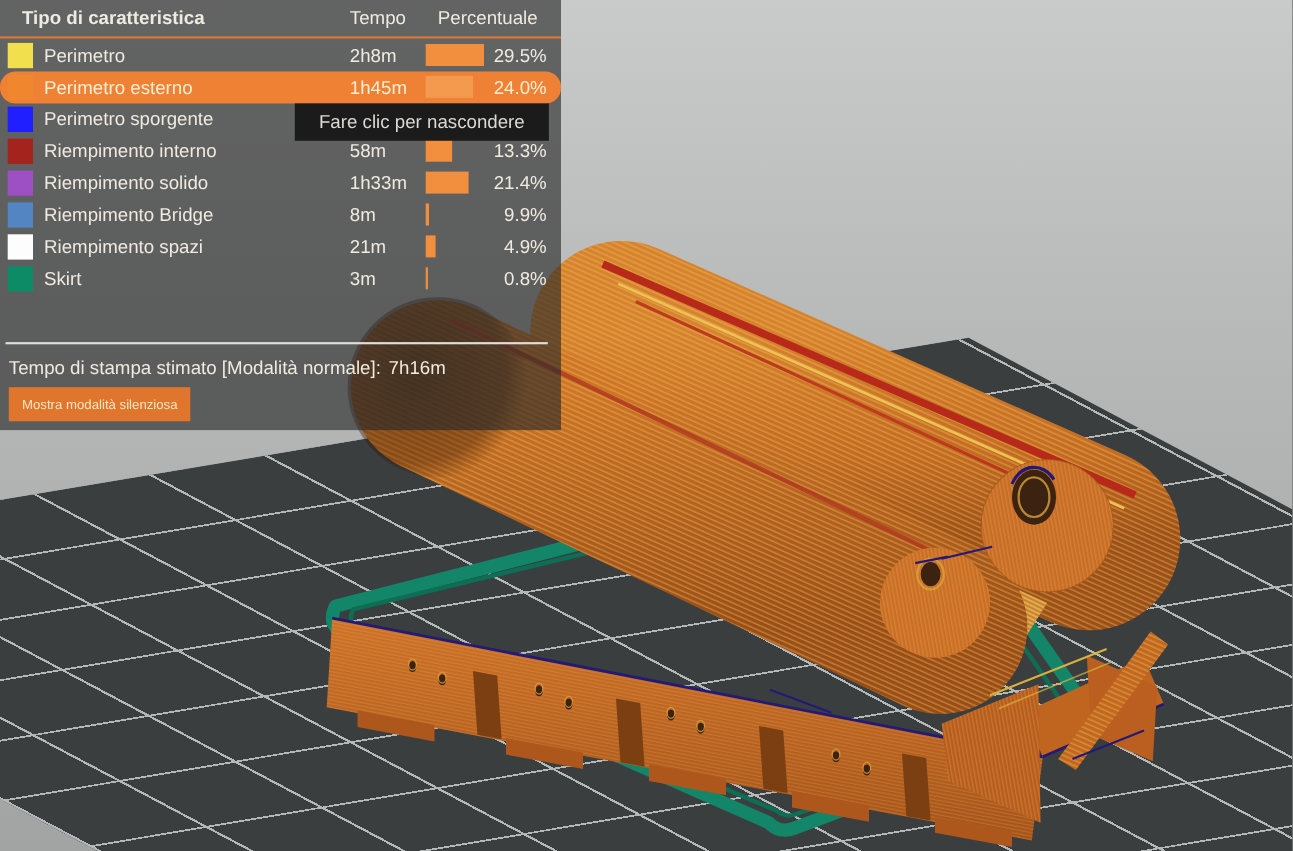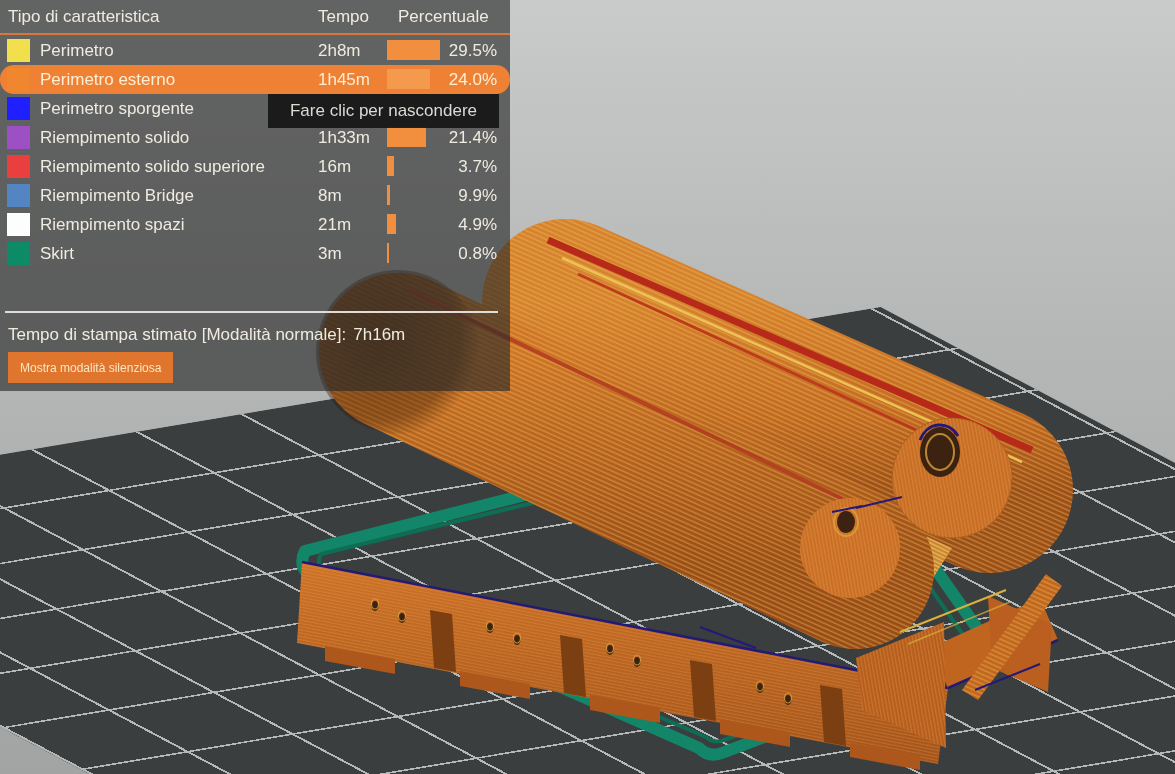--- a/index.html
+++ b/index.html
@@ -31,21 +31,21 @@
       repeating-linear-gradient(0deg,  var(--grid-line) 0 3px, transparent 3px 100px);
   }
   .scene-svg{position:absolute;left:0;top:0;}
   
   .legend-panel{
     position:absolute;left:0;top:0;width:510px;height:391px;
     background:var(--panel);color:var(--panel-text);font-size:17px;
   }
   .legend-header{position:absolute;left:0;top:0;width:100%;height:33px;border-bottom:2px solid var(--underline-orange);}
   .legend-header span{position:absolute;top:0;line-height:33px;white-space:nowrap;}
-  .col-feature{left:8px;} .col-time{left:318px;} .col-percent{left:398px;}
+  .col-feature{left:20px;font-weight:bold;} .col-time{left:318px;} .col-percent{left:398px;}
   .legend-rows{position:absolute;left:0;top:36px;width:100%;}
   .legend-row{position:relative;height:29px;line-height:29px;}
   .legend-row.hl{background:var(--highlight);color:var(--highlight-text);border-radius:14px;}
   .swatch{position:absolute;left:7px;top:3px;width:23px;height:23px;}
   .row-label{position:absolute;left:40px;white-space:nowrap;}
   .row-time{position:absolute;left:318px;white-space:nowrap;}
   .row-bar{position:absolute;left:387px;top:4px;height:20px;background:var(--accent-orange);}
   .legend-row.hl .row-bar{background:#f49a4f;}
   .row-pct{position:absolute;right:13px;white-space:nowrap;}
   .legend-sep{position:absolute;left:5px;top:311px;width:493px;height:2px;background:#dfddd8;}
@@ -221,34 +221,34 @@
           <span class="row-bar" style="width: 43.2px;"></span>
           <span class="row-pct">24.0%</span>
         </div>
         <div class="legend-row">
           <span class="swatch" style="background: rgb(31, 31, 255);"></span>
           <span class="row-label">Perimetro sporgente</span>
           <span class="row-time"></span>
           <span class="row-pct"></span>
         </div>
         <div class="legend-row">
+          <span class="swatch" style="background: rgb(165, 35, 29);"></span>
+          <span class="row-label">Riempimento interno</span>
+          <span class="row-time">58m</span>
+          <span class="row-bar" style="width: 23.94px;"></span>
+          <span class="row-pct">13.3%</span>
+        </div>
+        <div class="legend-row">
           <span class="swatch" style="background: rgb(157, 79, 196);"></span>
           <span class="row-label">Riempimento solido</span>
           <span class="row-time">1h33m</span>
           <span class="row-bar" style="width: 38.52px;"></span>
           <span class="row-pct">21.4%</span>
         </div>
         <div class="legend-row">
-          <span class="swatch" style="background: rgb(233, 63, 63);"></span>
-          <span class="row-label">Riempimento solido superiore</span>
-          <span class="row-time">16m</span>
-          <span class="row-bar" style="width: 6.66px;"></span>
-          <span class="row-pct">3.7%</span>
-        </div>
-        <div class="legend-row">
           <span class="swatch" style="background: rgb(82, 133, 194);"></span>
           <span class="row-label">Riempimento Bridge</span>
           <span class="row-time">8m</span>
           <span class="row-bar" style="width: 3.24px;"></span>
           <span class="row-pct">9.9%</span>
         </div>
         <div class="legend-row">
           <span class="swatch" style="background: rgb(253, 253, 253);"></span>
           <span class="row-label">Riempimento spazi</span>
           <span class="row-time">21m</span>

